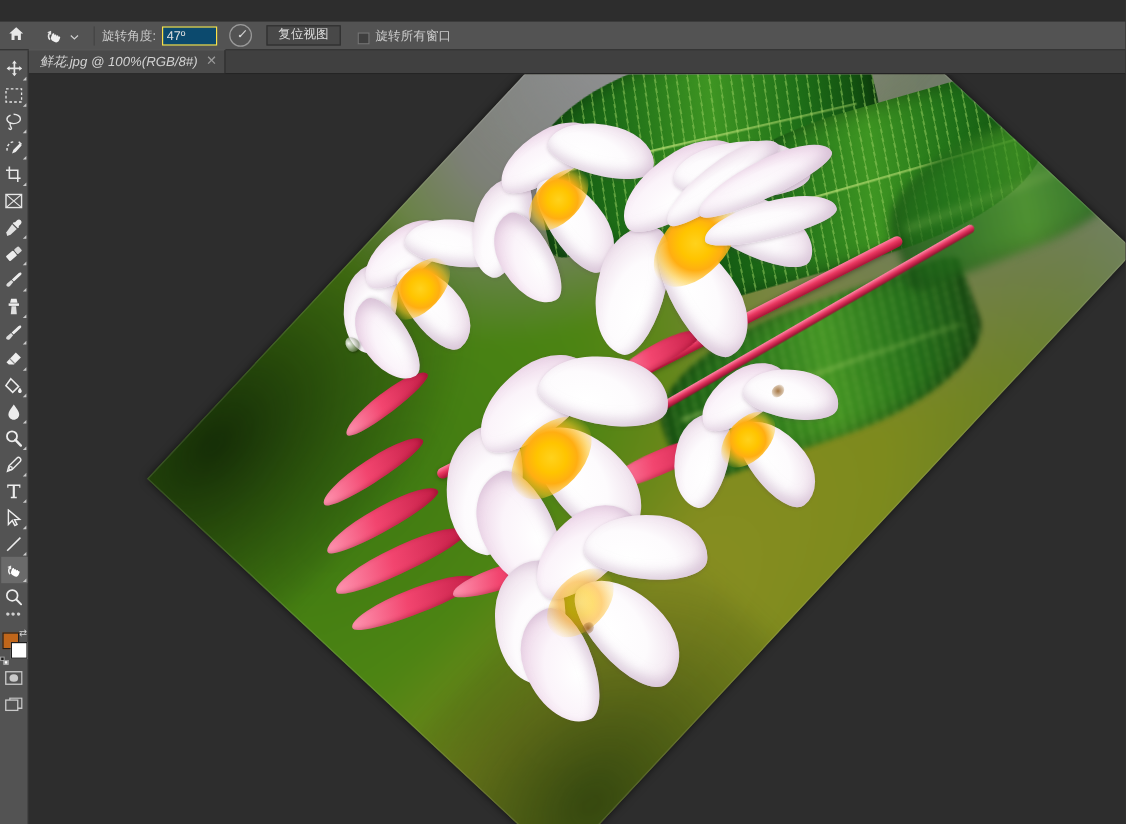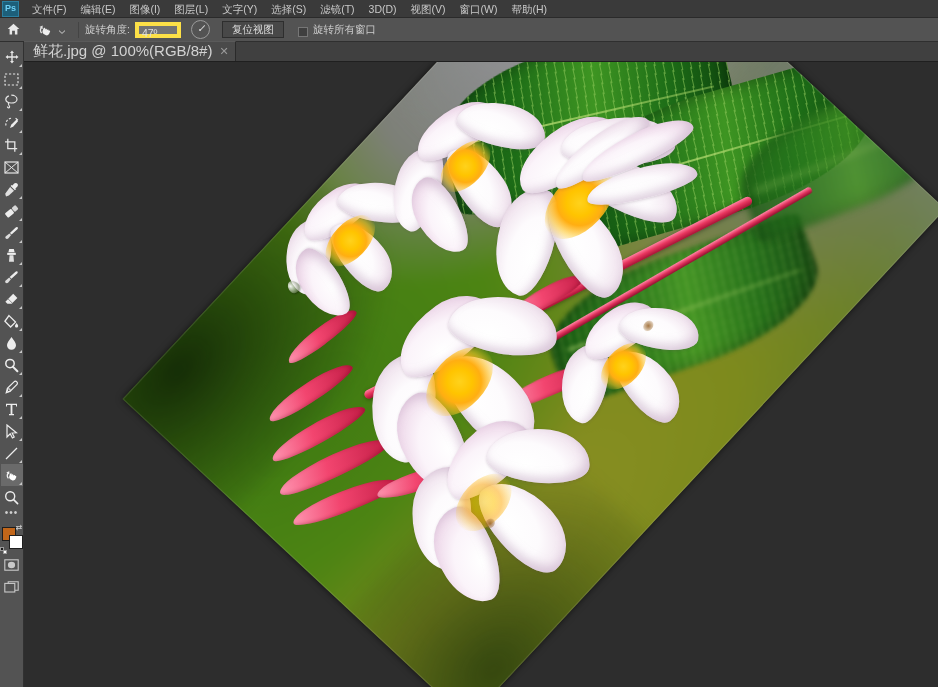--- a/index.html
+++ b/index.html
@@ -40,21 +40,21 @@
   .opt-tool {
     display: flex; align-items: center; gap: 3px;
     padding: 0 6px 0 10px; height: 24px;
   }
   .opt-tool-icon { width: 19px; height: 19px; display:flex; align-items:center; justify-content:center; }
   .opt-sep {
     width: 1px; height: 16px; background: #444; margin: 0 6px;
   }
   .opt-label { color: #ccc; font-size: 10.5px; margin-right: 5px; white-space: nowrap; }
   .opt-input {
-    width: 46px; height: 16px; background: #737373; border: 4px solid #fde047;
+    width: 46px; height: 16px; background: #0c4a6e; border: 1px solid #fde047;
     color: #e0e0e0; font-size: 10.5px; padding: 0 3px; line-height: 14px;
   }
   .angle-dial {
     width: 19px; height: 19px; border-radius: 50%;
     border: 1px solid #9a9a9a; margin-left: 10px; position: relative;
     background: #535353;
   }
   .angle-dial::after {
     content: ""; position: absolute; left: 50%; top: 50%;
     width: 7px; height: 1px; background: #d0d0d0;
@@ -80,21 +80,21 @@
   .tabbar {
     position: absolute; left: 24px; top: 42px; width: 914px; height: 20px;
     background: #404040; display: flex; align-items: flex-end;
     border-bottom: 1px solid #1f1f1f;
   }
   .doc-tab {
     height: 20px; background: #4a4a4a; display: flex; align-items: center;
     padding: 0 6px 0 9px; border-right: 1px solid #2a2a2a;
     border-top: 1px solid #5a5a5a;
   }
-  .doc-tab-title { color: #d2d2d2; font-size: 15px; white-space: nowrap; }
+  .doc-tab-title { color: #d2d2d2; font-size: 11px; white-space: nowrap; font-style: italic; }
   .doc-tab-close { color: #9a9a9a; font-size: 11px; margin-left: 7px; line-height: 1; }
 
   
   .toolbar {
     position: absolute; left: 0; top: 42px; width: 24px; height: 645px;
     background: #535353; border-right: 1px solid #313131;
     display: flex; flex-direction: column; align-items: center;
     padding-top: 4px;
   }
   .tool {
@@ -250,34 +250,20 @@
   }
 
   
   .doc-edge { position: absolute; inset: 0; border: 1px solid rgba(255,255,255,0.10); pointer-events: none; }
 </style>
 </head>
 <body>
 
 <div class="app">
 
-  <div class="menubar">
-    <div class="ps-logo">Ps</div>
-    <div class="menu-item">文件(F)</div>
-    <div class="menu-item">编辑(E)</div>
-    <div class="menu-item">图像(I)</div>
-    <div class="menu-item">图层(L)</div>
-    <div class="menu-item">文字(Y)</div>
-    <div class="menu-item">选择(S)</div>
-    <div class="menu-item">滤镜(T)</div>
-    <div class="menu-item">3D(D)</div>
-    <div class="menu-item">视图(V)</div>
-    <div class="menu-item">窗口(W)</div>
-    <div class="menu-item">帮助(H)</div>
-  </div>
 
   <div class="optionsbar">
     <div class="opt-home">
       <span>
         <svg width="13" height="12" viewBox="0 0 13 12">
           <path d="M6.5 0.7 L12.3 6 H10.4 V11.4 H7.9 V7.8 H5.1 V11.4 H2.6 V6 H0.7 Z" fill="#e8e8e8"></path>
         </svg>
       </span>
     </div>
 

